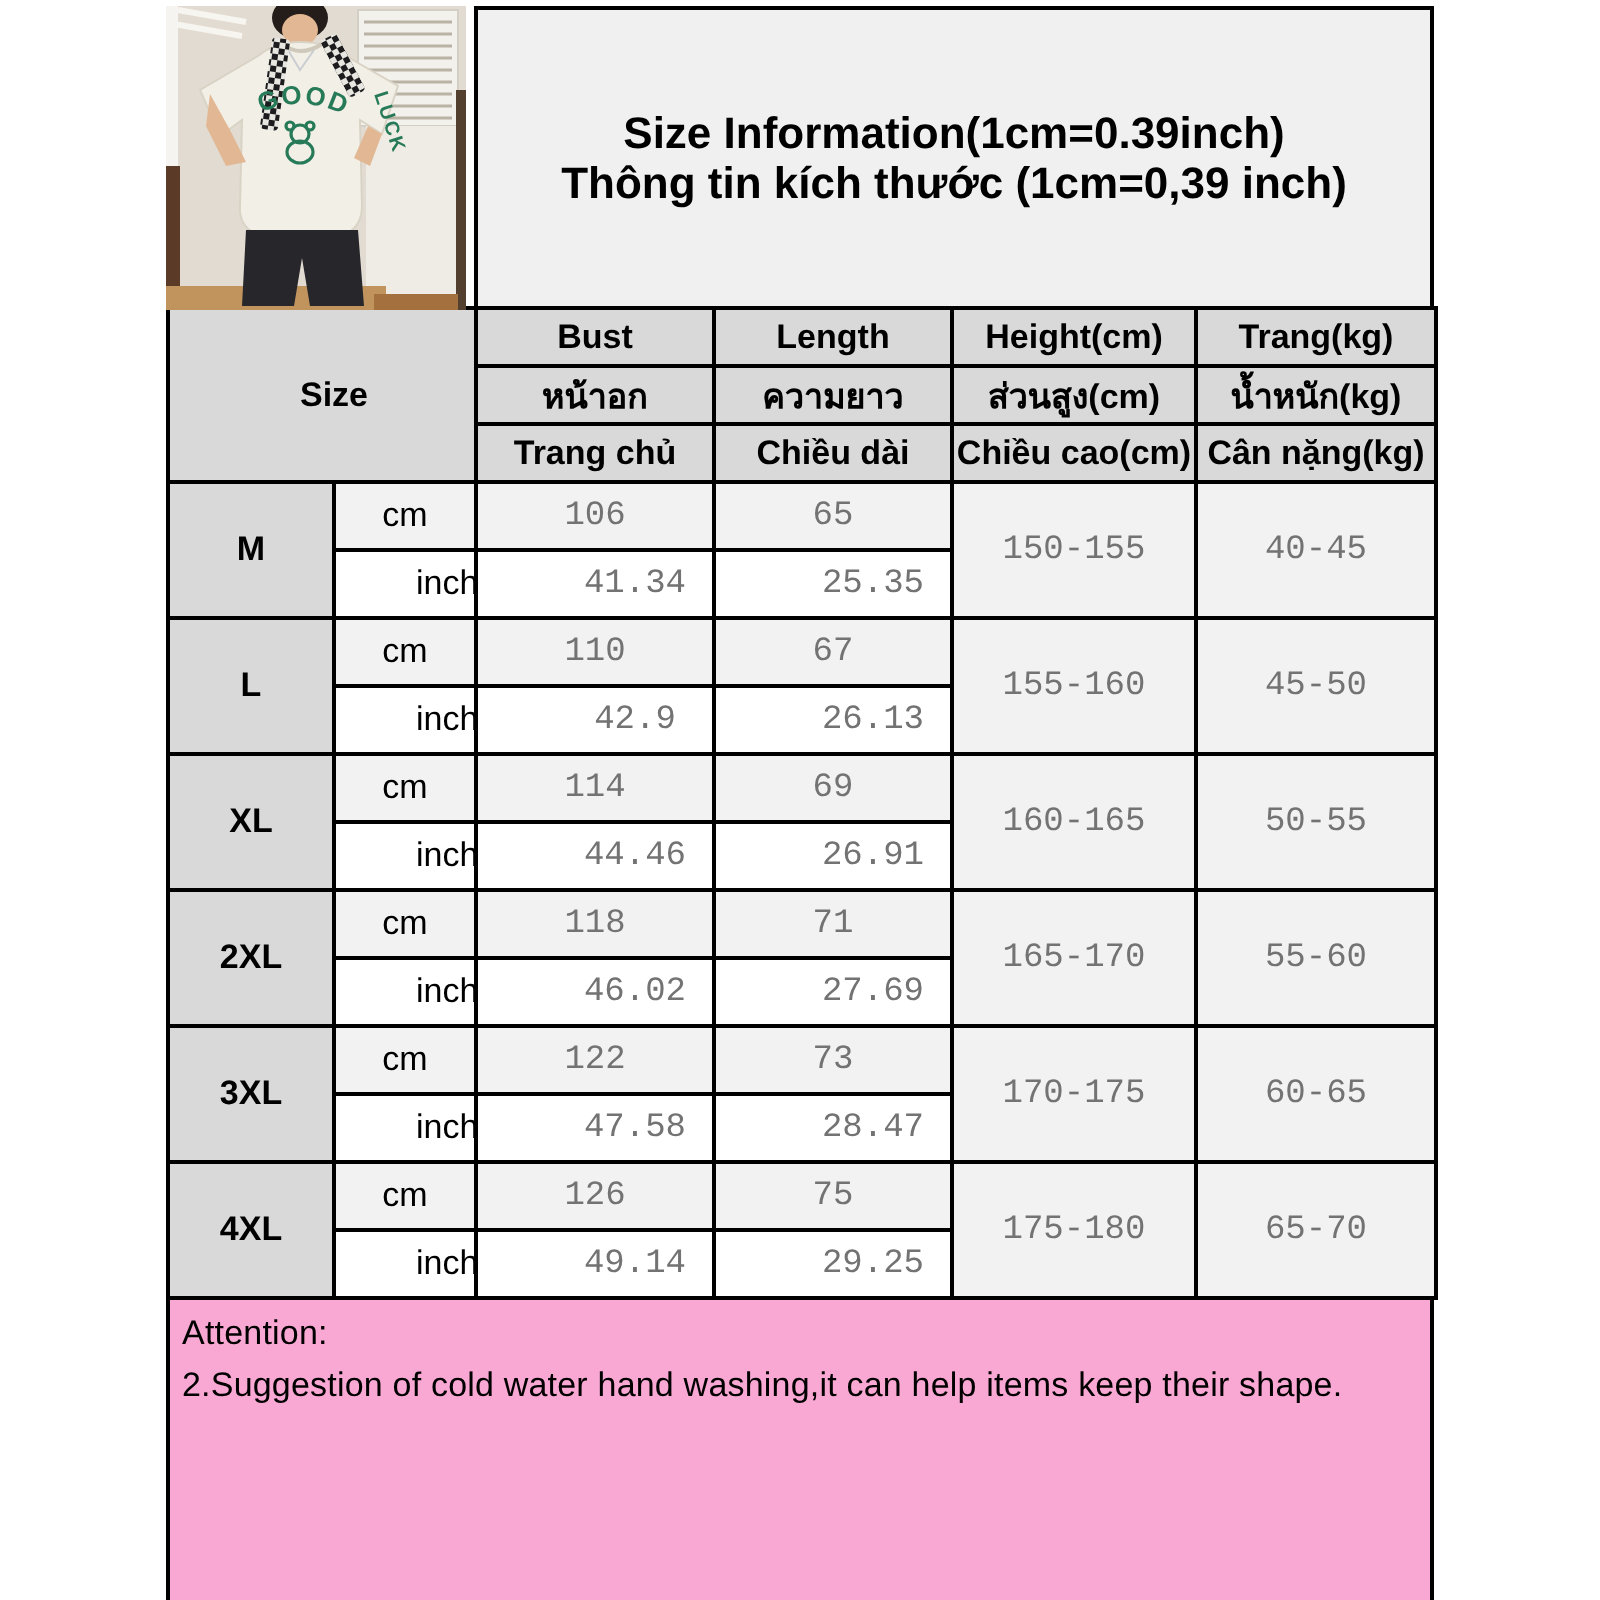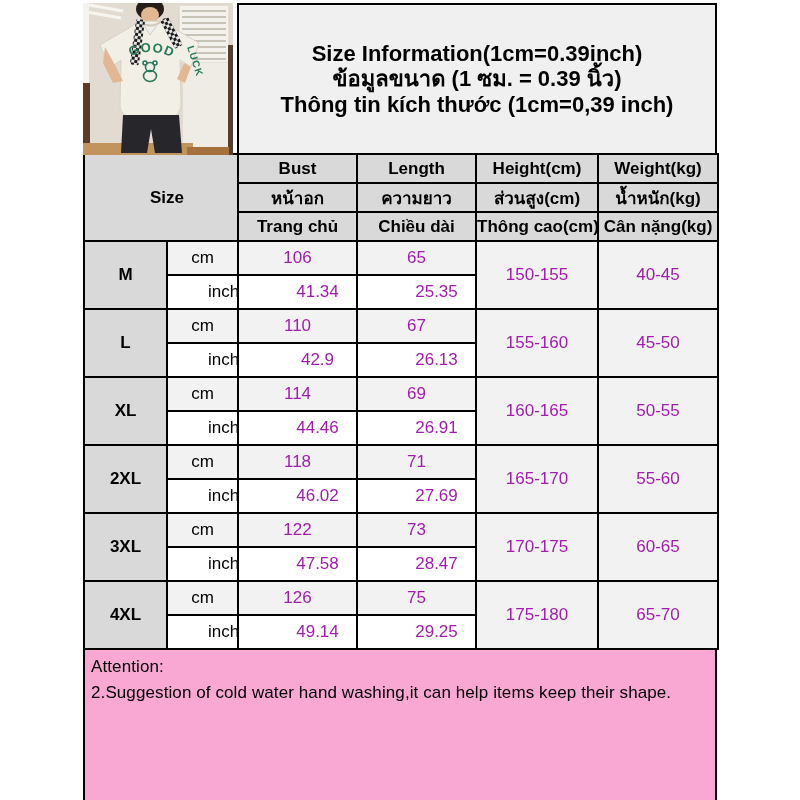--- a/index.html
+++ b/index.html
@@ -34,21 +34,21 @@
   }
   .size-table thead tr { height: 29px; }
   .size-table tbody tr { height: 34px; }
   .hdr { background: #d9d9d9; font-weight: bold; margin-left: 31px; }
   .size-big { background: #d9d9d9; font-size: 33px; font-weight: bold; padding-left: 12px; }
   .size-label { background: #d9d9d9; font-weight: bold; font-size: 18px; }
   .unit { font-weight: normal; }
   .row-cm td { background: #f2f2f2; }
   .row-inch td { background: #ffffff; padding-left: 40px; }
   .size-table td.merged { background: #f2f2f2; }
-  .num { font-weight: normal; color: #a21caf; }
+  .num { font-weight: normal; color: #737373; font-family: Liberation Mono, monospace; }
 
   
   .attention-box {
     margin-top: -2px; border: 2px solid #000; background: #f9a8d4;
     height: 168px; padding: 4px 8px 0 6px;
     font-size: 17px; line-height: 1.5; letter-spacing: 0.1px;
   }
   .attention-box p { margin: 0; }
 </style>
 </head>
@@ -127,52 +127,51 @@
 
           <path d="M22,44 L32,62 L40,78 L30,80 L20,60 Z" fill="#e2b894"></path>
           <path d="M108,64 L102,80 L94,76 L101,60 Z" fill="#e2b894"></path>
 
           <path d="M40,112 L96,112 L99,150 L72,150 L68,126 L64,150 L38,150 Z" fill="#26262b"></path>
         </g>
       </svg>
     </div>
     <div class="title-box">
       <div class="title-line">Size Information(1cm=0.39inch)</div>
-      <div class="title-line">ข้อมูลขนาด (1 ซม. = 0.39 นิ้ว)</div>
       <div class="title-line">Thông tin kích thước (1cm=0,39 inch)</div>
     </div>
   </div>
 
   <table class="size-table">
     <colgroup>
       <col style="width:83px">
         <col style="width:71px">
         <col style="width:119px">
       <col style="width:119px">
         <col style="width:122px">
         <col style="width:120px">
     </colgroup>
     <thead>
       <tr>
         <th class="size-big" colspan="2" rowspan="3">Size</th>
         <th class="hdr">Bust</th>
         <th class="hdr">Length</th>
         <th class="hdr">Height(cm)</th>
-        <th class="hdr">Weight(kg)</th>
+        <th class="hdr">Trang(kg)</th>
       </tr>
       <tr>
         <th class="hdr">หน้าอก</th>
         <th class="hdr">ความยาว</th>
         <th class="hdr">ส่วนสูง(cm)</th>
         <th class="hdr">น้ำหนัก(kg)</th>
       </tr>
       <tr>
         <th class="hdr">Trang chủ</th>
         <th class="hdr">Chiều dài</th>
-        <th class="hdr">Thông cao(cm)</th>
+        <th class="hdr">Chiều cao(cm)</th>
         <th class="hdr">Cân nặng(kg)</th>
       </tr>
     </thead>
     <tbody>
 
       <tr class="row-cm">
         <th class="size-label" rowspan="2">M</th>
         <td class="unit">cm</td>
         <td class="num">106</td>
         <td class="num">65</td>

